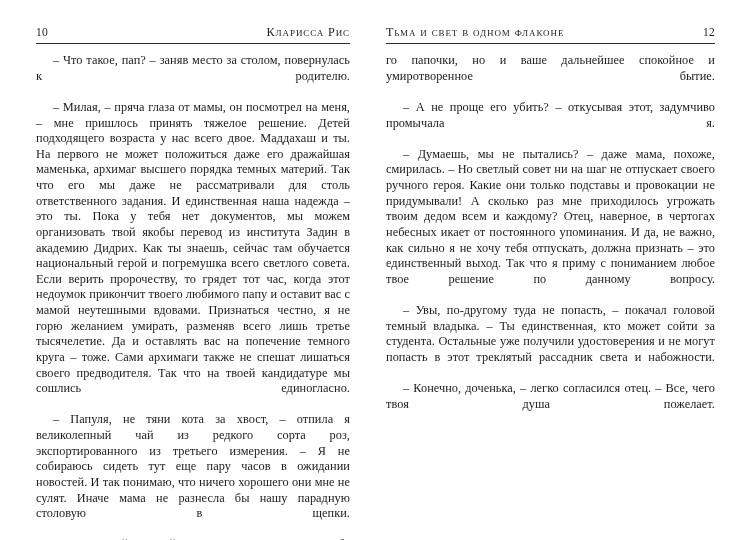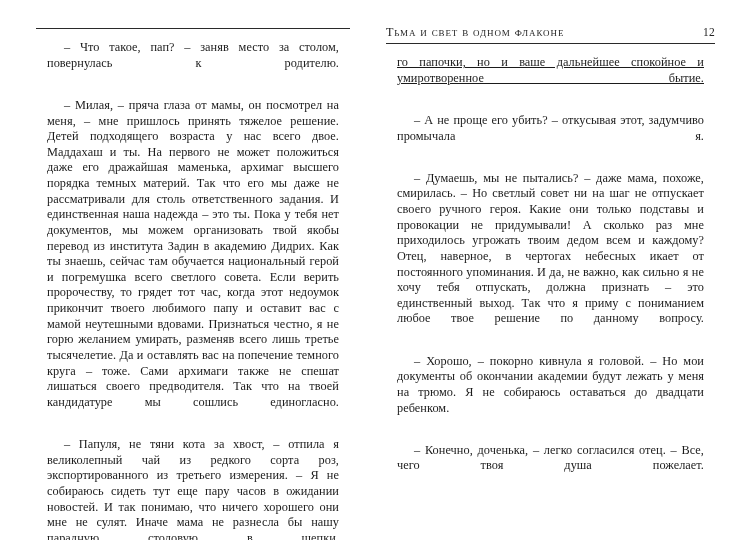--- a/index.html
+++ b/index.html
@@ -73,60 +73,63 @@
     text-align: justify;
     text-justify: inter-word;
     hyphens: manual;
     font-size: 12.3px;
     line-height: 15.62px;
     letter-spacing: 0.05px;
     word-spacing: 0.1px;
   }
 
   .column p {
-    margin: 11px;
+    margin: 0;
     text-indent: 17px;
   }
 
   .column p.noindent {
     text-indent: 0;
-    text-decoration: underline;
   }
 
   
   .column p::after {
     content: "";
     display: inline-block;
     width: 100%;
   }
 </style>
 </head>
 <body>
 
 <div class="spread">
 
   <div class="page page-left">
+    <div class="running-head">
+      <span class="folio">10</span>
+      <span class="running-title">Кларисса Рис</span>
+    </div>
     <hr class="head-rule">
     <div class="column">
       <p>– Что такое, пап? – заняв место за столом, повернулась к родителю.</p>
       <p>– Милая, – пряча глаза от мамы, он посмотрел на меня, – мне пришлось принять тяжелое решение. Детей подходящего возраста у нас всего двое. Маддахаш и ты. На первого не может положиться даже его дражайшая маменька, архимаг высшего порядка темных материй. Так что его мы даже не рассматривали для столь ответственного задания. И единственная наша надежда – это ты. Пока у тебя нет документов, мы можем организовать твой якобы перевод из института Задин в академию Дидрих. Как ты знаешь, сейчас там обучается национальный герой и погремушка всего светлого совета. Если верить пророчеству, то грядет тот час, когда этот недоумок прикончит твоего любимого папу и оставит вас с мамой неутешными вдовами. Признаться честно, я не горю желанием умирать, разменяв всего лишь третье тысячелетие. Да и оставлять вас на попечение темного круга – тоже. Сами архимаги также не спешат лишаться своего предводителя. Так что на твоей кандидатуре мы сошлись единогласно.</p>
       <p>– Папуля, не тяни кота за хвост, – отпила я великолепный чай из редкого сорта роз, экспортированного из третьего измерения. – Я не собираюсь сидеть тут еще пару часов в ожидании новостей. И так понимаю, что ничего хорошего они мне не сулят. Иначе мама не разнесла бы нашу парадную столовую в щепки.</p>
       <p>– Лучик мой темный, – промурлыкал папа, – тебе предстоит отправиться в Дидрих и за оставшиеся два года обучения испортить нашего героя. Желательно сделать это за семестр. У них там турнир намечается, и директор Шамих не упустит момента похвастать своей любимой цепной игрушкой. Всю информацию о Седрике Эви тебе предоставят, и уже к вечеру ты узнаешь все самые грязные тайны национального достояния. От этого зависит не только жизнь твое-</p>
     </div>
   </div>
 
   <div class="page page-right">
     <div class="running-head">
       <span class="running-title">Тьма и свет в одном флаконе</span>
       <span class="folio">12</span>
     </div>
     <hr class="head-rule">
     <div class="column">
       <p class="noindent">го папочки, но и ваше дальнейшее спокойное и умиротворенное бытие.</p>
       <p>– А не проще его убить? – откусывая этот, задумчиво промычала я.</p>
       <p>– Думаешь, мы не пытались? – даже мама, похоже, смирилась. – Но светлый совет ни на шаг не отпускает своего ручного героя. Какие они только подставы и провокации не придумывали! А сколько раз мне приходилось угрожать твоим дедом всем и каждому? Отец, наверное, в чертогах небесных икает от постоянного упоминания. И да, не важно, как сильно я не хочу тебя отпускать, должна признать – это единственный выход. Так что я приму с пониманием любое твое решение по данному вопросу.</p>
-      <p>– Хорошо, – покорно кивнула я головой. – Но мои документы об окончании академии будут лежать у меня на трюмо. Я не собираюсь оставаться до двадцати ребенком.</p>
+      <p>– Увы, по-другому туда не попасть, – покачал головой темный владыка. – Ты единственная, кто может сойти за студента. Остальные уже получили удостоверения и не могут попасть в этот треклятый рассадник света и набожности.</p>
       <p>– Конечно, доченька, – легко согласился отец. – Все, чего твоя душа пожелает.</p>
 
     </div>
   </div>
 
 </div>
 
 </body></html>

